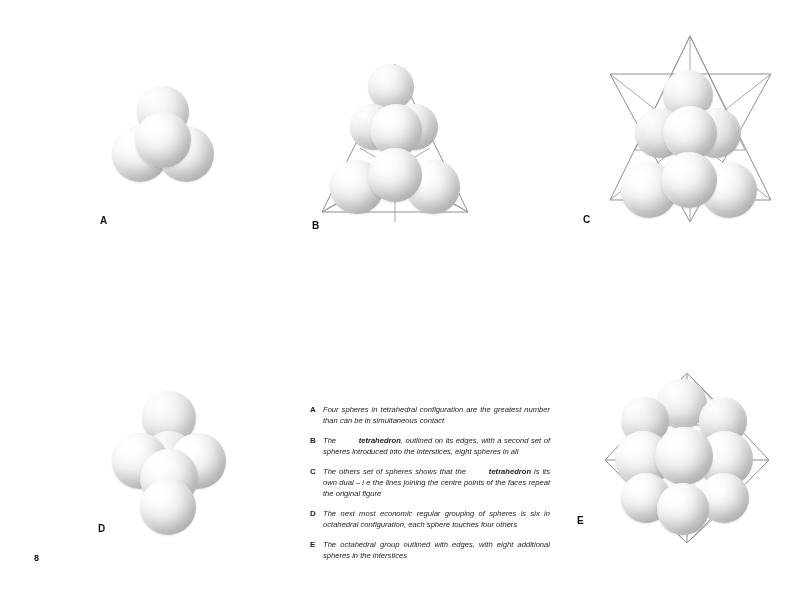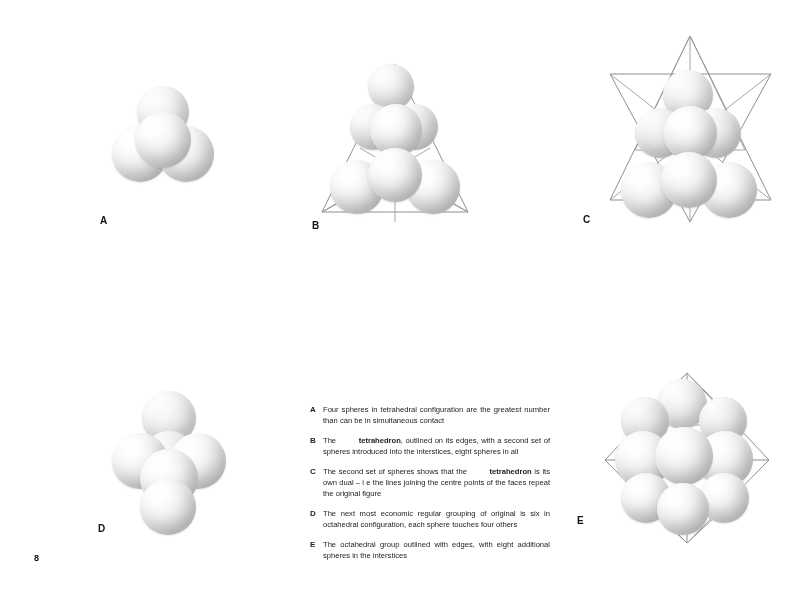--- a/index.html
+++ b/index.html
@@ -78,20 +78,21 @@
   }
   .legend .key{
     width:13px;
     flex:0 0 13px;
     font-weight:bold;
     font-size:8px;
   }
   .legend .txt{
     flex:1 1 auto;
     text-align:justify;
+    font-style:italic;
   }
   .legend .txt b{font-weight:bold;padding-left:20px;}
 
   .folio{
     position:absolute;
     left:34px;top:553px;
     font-size:9px;
     font-weight:bold;
     color:#111;
   }
@@ -208,26 +209,26 @@
       <div class="txt">Four spheres in tetrahedral configuration are the greatest number than can be in simultaneous contact</div>
     </div>
 
     <div class="row">
       <div class="key">B</div>
       <div class="txt"><span>The </span><b>tetrahedron</b><span>, outlined on its edges, with a second set of spheres introduced into the interstices, eight spheres in all</span></div>
     </div>
 
     <div class="row">
       <div class="key">C</div>
-      <div class="txt"><span>The second set of spheres shows that the </span><b>tetrahedron</b><span> is its own dual – i e the lines joining the centre points of the faces repeat the original figure</span></div>
+      <div class="txt"><span>The others set of spheres shows that the </span><b>tetrahedron</b><span> is its own dual – i e the lines joining the centre points of the faces repeat the original figure</span></div>
     </div>
 
     <div class="row">
       <div class="key">D</div>
-      <div class="txt">The next most economic regular grouping of original is six in octahedral configuration, each sphere touches four others</div>
+      <div class="txt">The next most economic regular grouping of spheres is six in octahedral configuration, each sphere touches four others</div>
     </div>
 
     <div class="row">
       <div class="key">E</div>
       <div class="txt">The octahedral group outlined with edges, with eight additional spheres in the interstices</div>
     </div>
 
   </div>
 
   <div class="folio">8</div>

